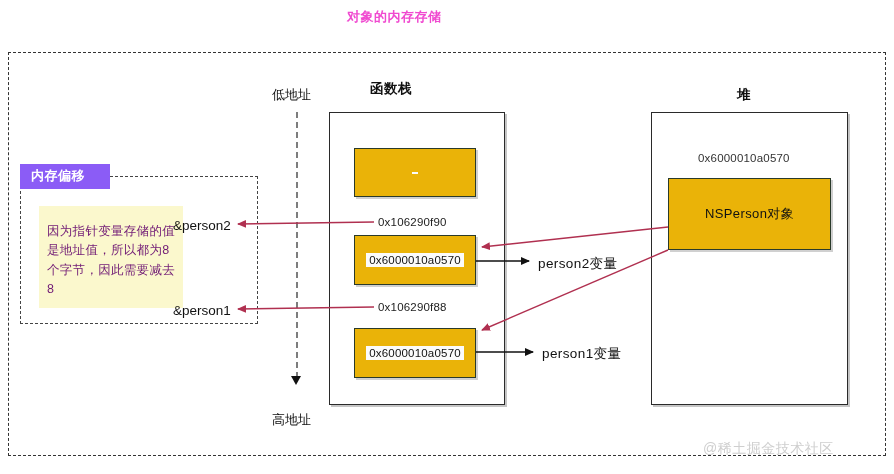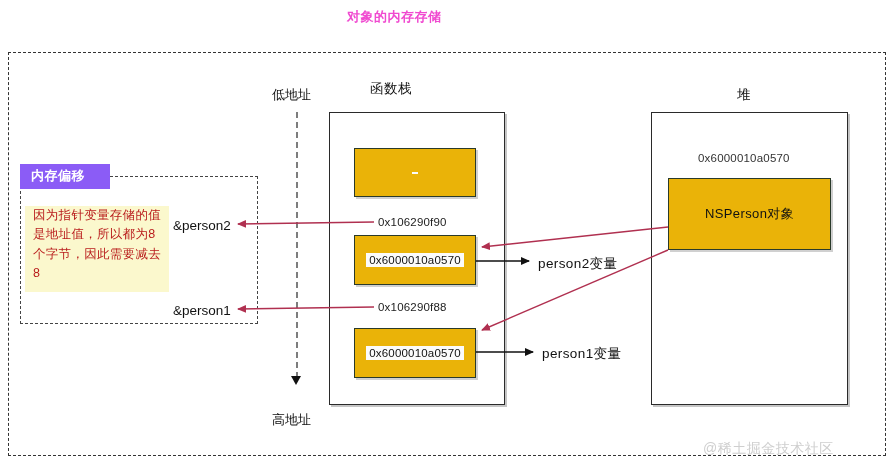--- a/index.html
+++ b/index.html
@@ -65,28 +65,28 @@
     font-weight: bold;
     padding: 5px 25px 6px 11px;
     line-height: 1.1;
     white-space: nowrap;
     letter-spacing: 0.5px;
   }
 
   
   .note {
     position: absolute;
-    left: 25px;
+    left: 39px;
     top: 206px;
     width: 144px;
     background: #fbf8cd;
-    color: #b91c1c;
+    color: #701a75;
     font-size: 12.5px;
     line-height: 1.55;
-    padding: 0 8px 8px 8px;
+    padding: 16px 8px 8px 8px;
     box-sizing: border-box;
     letter-spacing: 0.3px;
   }
 
   
   .ptr-label {
     position: absolute;
     font-size: 13.5px;
     color: #111111;
     white-space: nowrap;
@@ -117,21 +117,21 @@
     color: #111111;
     white-space: nowrap;
   }
   .axis-label.low { left: 272px; top: 86px; }
   .axis-label.high { left: 272px; top: 411px; }
 
   
   .section-head {
     position: absolute;
     font-size: 13.5px;
-    font-weight: normal;
+    font-weight: bold;
     color: #111111;
     white-space: nowrap;
     letter-spacing: 0.5px;
   }
   .section-head.stack { left: 370px; top: 80px; }
   .section-head.heap { left: 737px; top: 86px; }
 
   
   .region {
     position: absolute;

